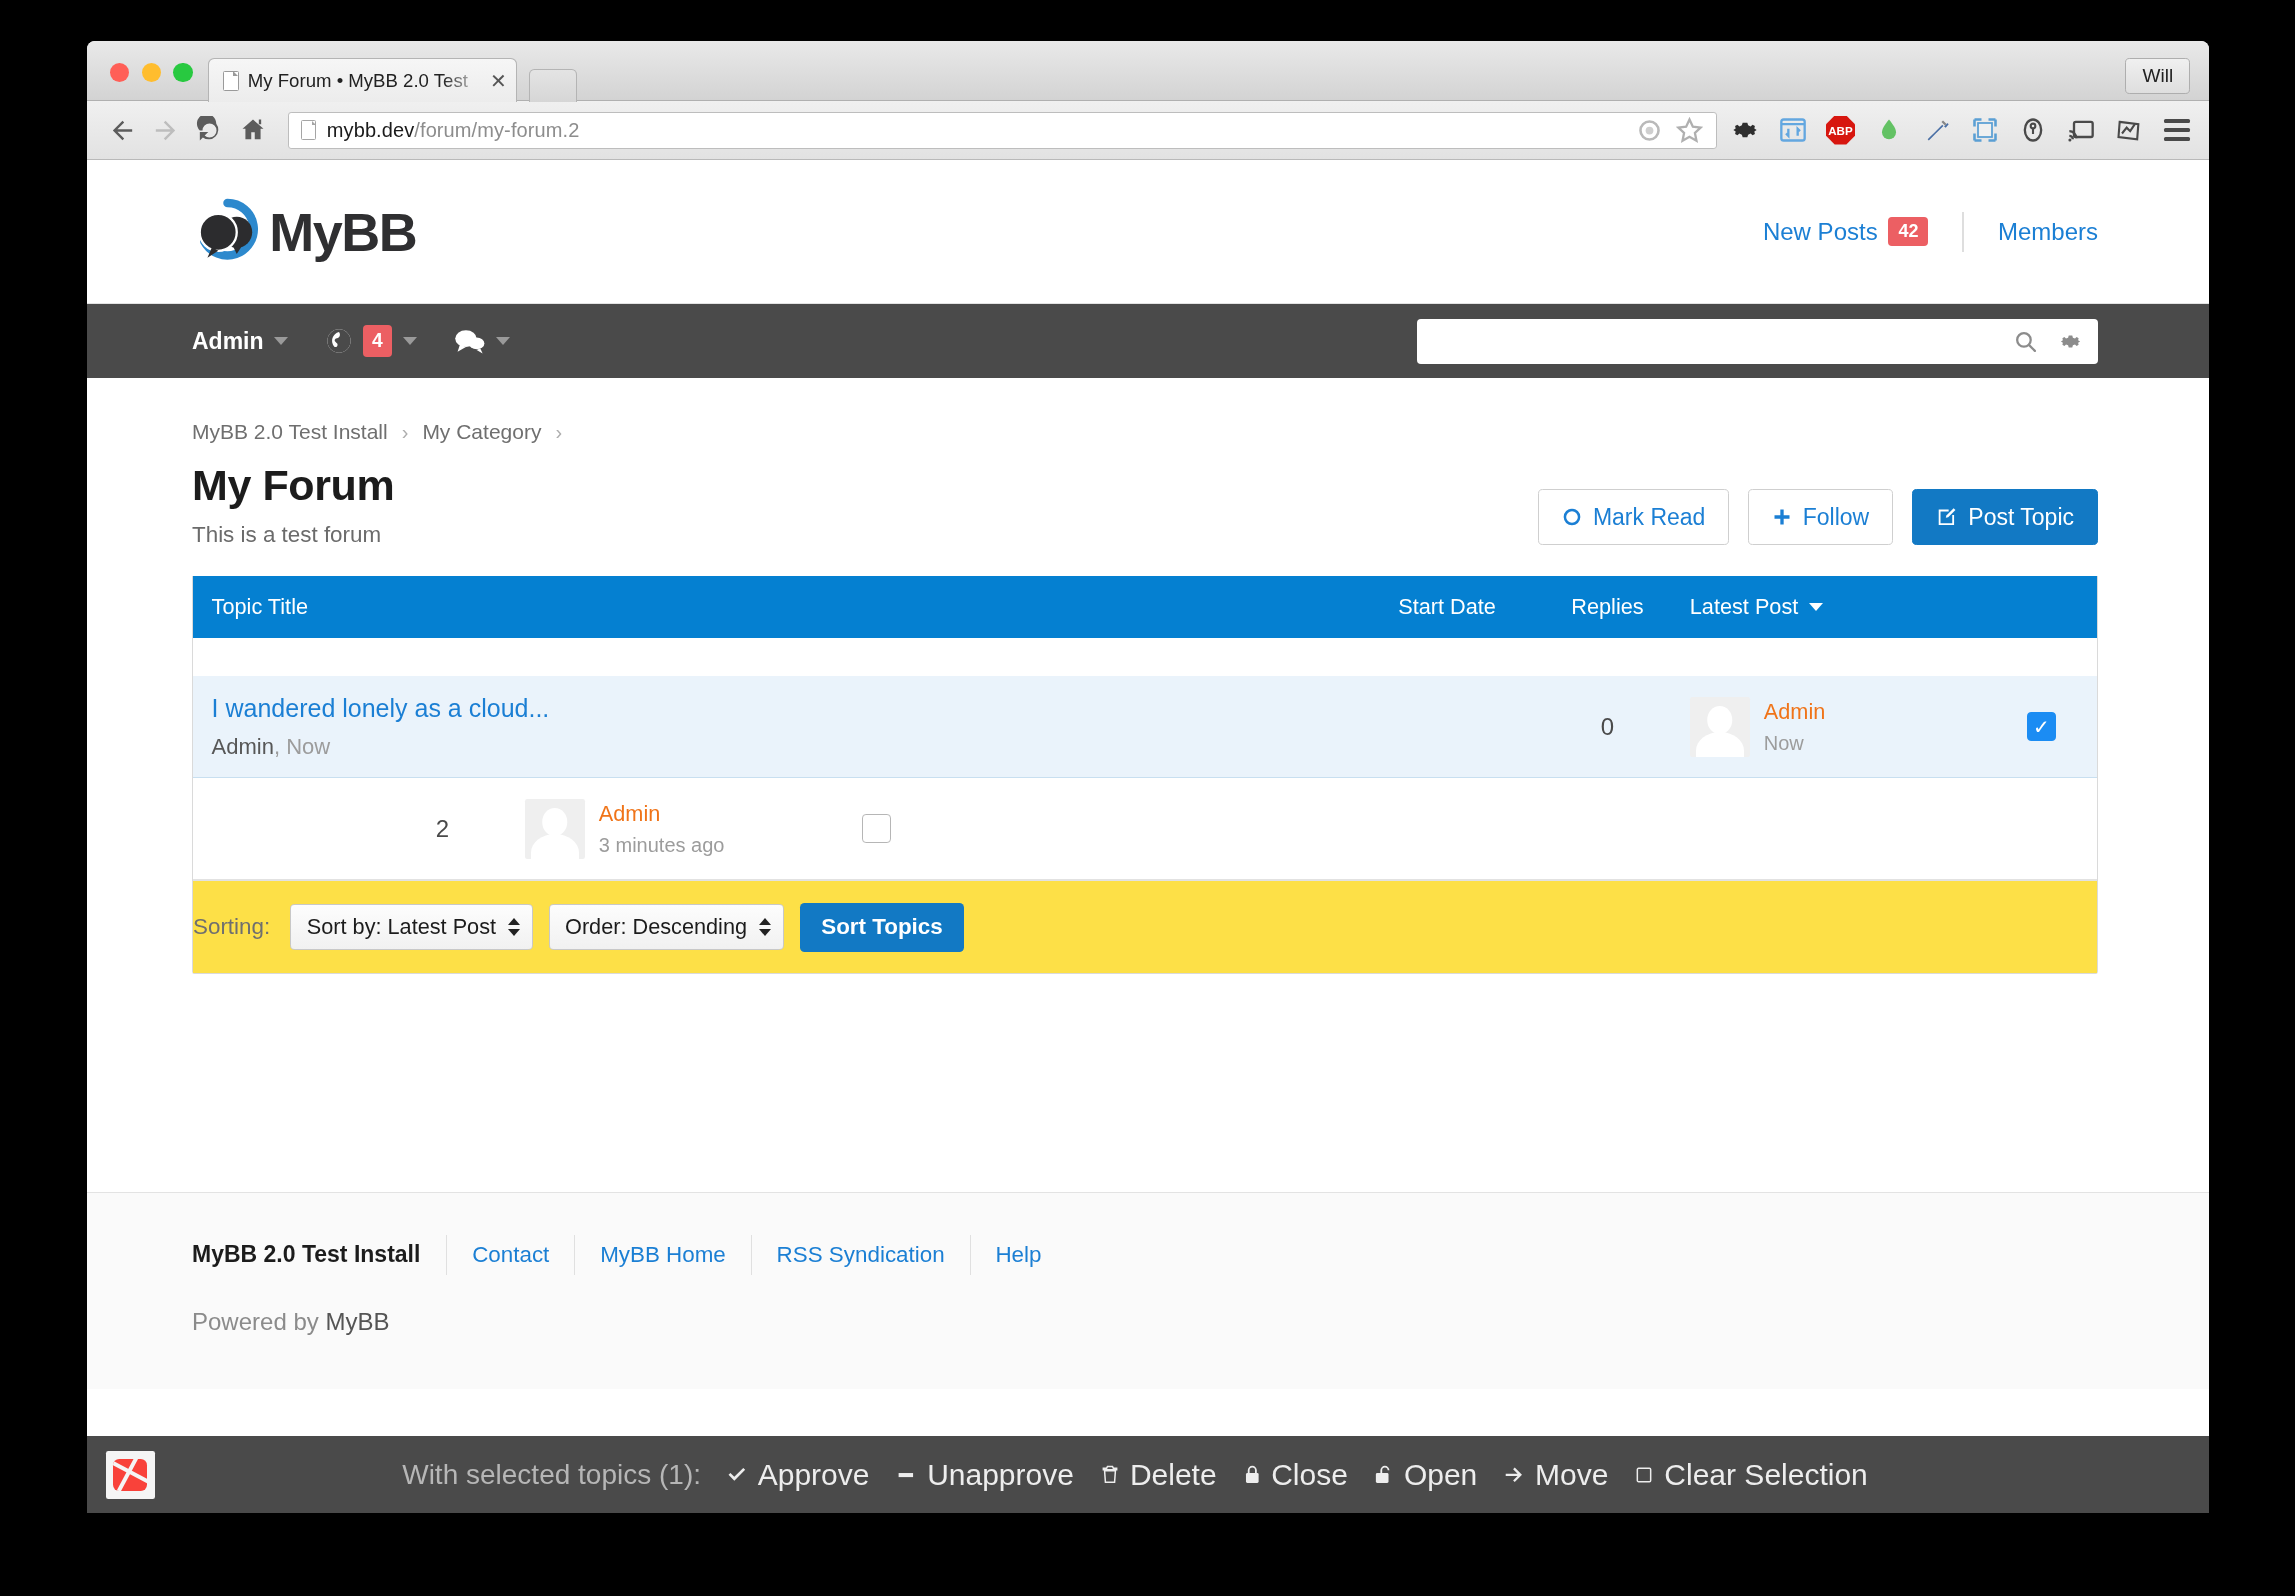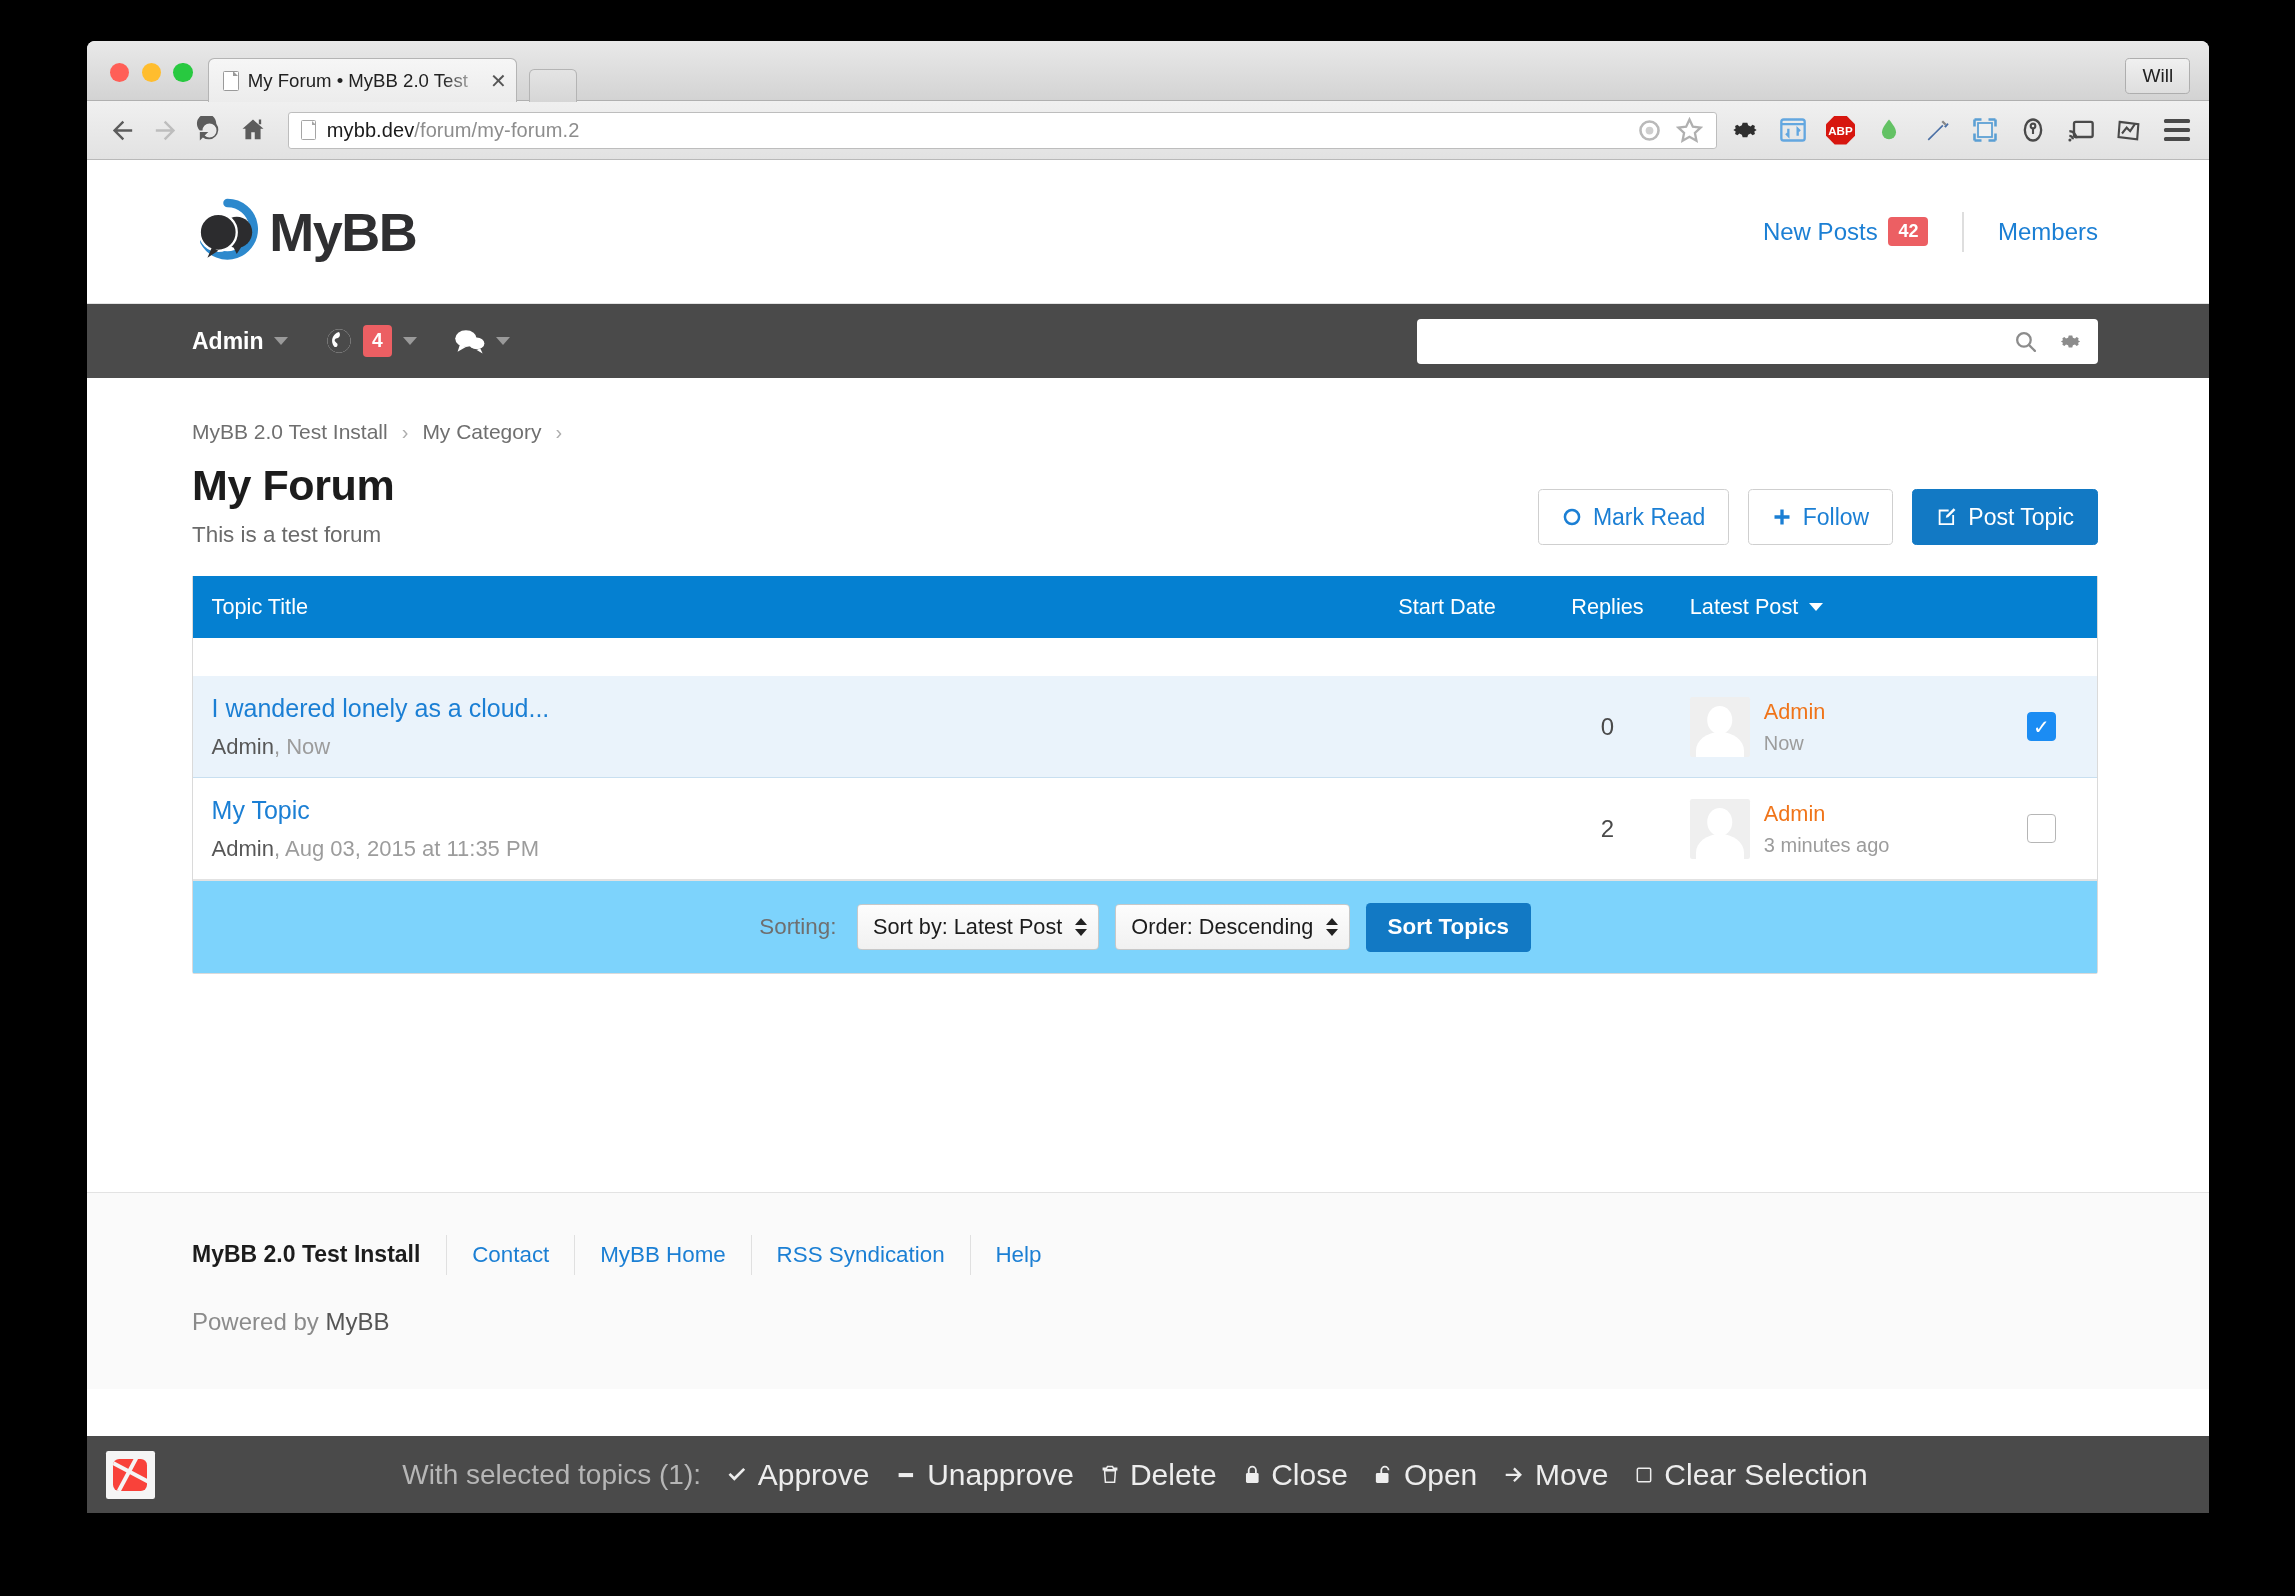--- a/index.html
+++ b/index.html
@@ -220,22 +220,22 @@
   .chk {
     width: 29px; height: 29px; border: 0.8px solid #b6b6b6;
     border-radius: 3.9px; background: #fff; margin-left: 46px;
   }
   .chk.checked {
     background: #1b8cf3; border-color: #1b8cf3;
     display: flex; align-items: center; justify-content: center;
     color: #fff; font-size: 20px;
   }
   .tfoot {
-    display: flex; align-items: center; justify-content: center;
-    gap: 15.5px; height: 93px; background: #7dd3fc; border-top: 0.8px solid #e2e2e2;
+    display: flex; align-items: center; 
+    gap: 15.5px; height: 93px; background: #fde047; border-top: 0.8px solid #e2e2e2;
   }
   .sorting-label { font-size: 22.4px; color: #6f6f6f; margin-right: 4.6px; }
   .sel {
     height: 46px; padding: 0 36px 0 15.5px; font-size: 21.7px;
     border: 0.8px solid #c8c8c8; border-radius: 4.6px;
     background: linear-gradient(#fdfdfd, #f1f1f1); color: #1c1c1c;
     display: flex; align-items: center; position: relative;
   }
   .sel .arrows {
     position: absolute; right: 11.6px; top: 50%; transform: translateY(-50%);
@@ -550,24 +550,20 @@
               <span class="latest-user">Admin</span>
               <div class="latest-time">Now</div>
             </span>
           </div>
           <div class="col-check">
             <div class="chk checked">✓</div>
           </div>
         </div>
 
         <div class="trow">
-          <div class="col-title">
-            <div class="topic-link">My Topic</div>
-            <div class="topic-meta"><b>Admin</b>, <span>Aug 03, 2015 at 11:35 PM</span></div>
-          </div>
           <div class="col-start"></div>
           <div class="col-replies">
             <span class="replies-num">2</span>
           </div>
           <div class="col-latest latest-cell">
             <span class="avatar"></span>
             <span>
               <span class="latest-user">Admin</span>
               <div class="latest-time">3 minutes ago</div>
             </span>

